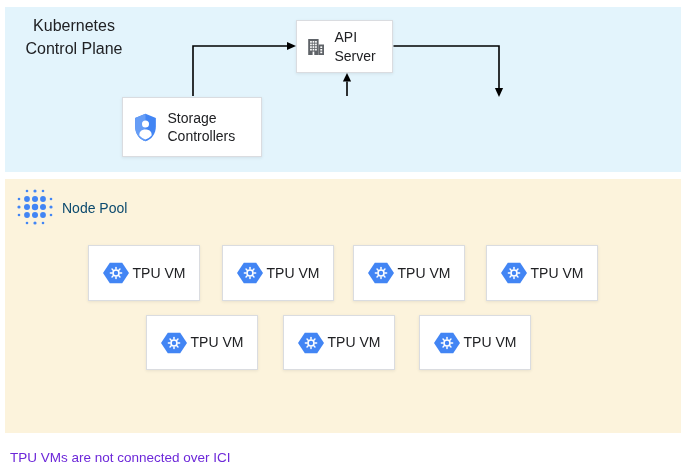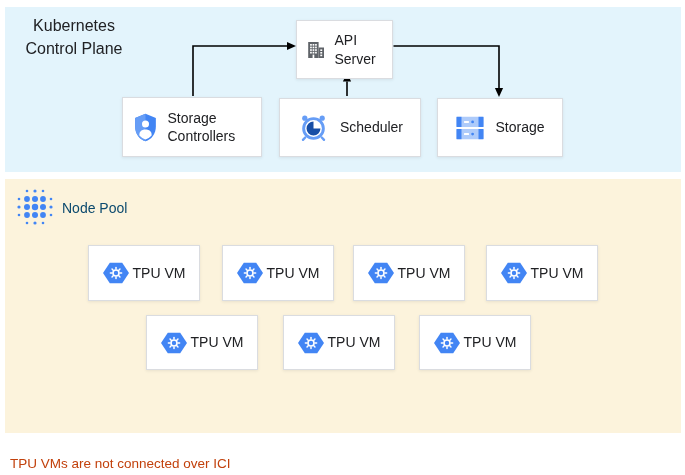--- a/index.html
+++ b/index.html
@@ -15,30 +15,30 @@
     position:absolute;left:12px;top:14px;width:124px;text-align:center;
     font-size:16px;line-height:1.45;color:#202124;
   }
   .box{
     position:absolute;background:#ffffff;border:1px solid var(--box-border,#DADCE0);
     box-shadow:0 1px 3px rgba(60,64,67,0.10);
     display:flex;align-items:center;justify-content:center;gap:10px;
     font-size:14px;color:#202124;box-sizing:border-box;
   }
   .box .lbl{line-height:1.3;}
-  .box-api{left:296px;top:20px;width:97px;height:59px;gap:8px;}
+  .box-api{left:296px;top:20px;width:97px;height:53px;gap:8px;}
   .box-api .lbl{width:50px;}
   .box-rc{left:122px;top:97px;width:140px;height:60px;}
   .box-rc .lbl{width:84px;}
   .box-sched{left:279px;top:98px;width:142px;height:59px;}
   .box-storage{left:437px;top:98px;width:126px;height:59px;}
   .tpu{width:112px;height:56px;gap:4px;}
   .np-icon{position:absolute;left:15px;top:187px;width:40px;height:40px;}
   .np-label{position:absolute;left:62px;top:200px;font-size:14px;color:#0c4a6e;}
-  .caption{position:absolute;left:10px;top:450px;font-size:13.5px;color:#c2410c;margin-top:6px;}
+  .caption{position:absolute;left:10px;top:450px;font-size:13.5px;color:#6d28d9;}
   .arrows{position:absolute;left:0;top:0;pointer-events:none;}
   .icon{display:inline-flex;align-items:center;justify-content:center;flex:0 0 auto;}
   svg{display:block;}
 </style>
 </head>
 <body>
 
 <svg width="0" height="0" style="position:absolute" aria-hidden="true">
   <defs>
     <symbol id="ic-building" viewBox="0 0 22 22">
@@ -167,37 +167,21 @@
 
   <div class="box box-rc">
     <span class="icon">
       <svg width="25" height="29">
           <use href="#ic-shield"></use>
         </svg>
     </span>
     <span class="lbl">Storage Controllers</span>
   </div>
 
-  <div class="box box-sched">
-    <span class="icon">
-      <svg width="33" height="29">
-          <use href="#ic-clock"></use>
-        </svg>
-    </span>
-    <span class="lbl">Scheduler</span>
-  </div>
-
-  <div class="box box-storage">
-    <span class="icon">
-      <svg width="30" height="26">
-          <use href="#ic-storage"></use>
-        </svg>
-    </span>
-    <span class="lbl">Storage</span>
-  </div>
+
 
   <span class="icon np-icon">
     <svg width="40" height="40">
         <use href="#ic-dots"></use>
       </svg>
   </span>
   <div class="np-label">Node Pool</div>
 
   <div class="box tpu" style="left:88px;top:245px;">
     <span class="icon">

